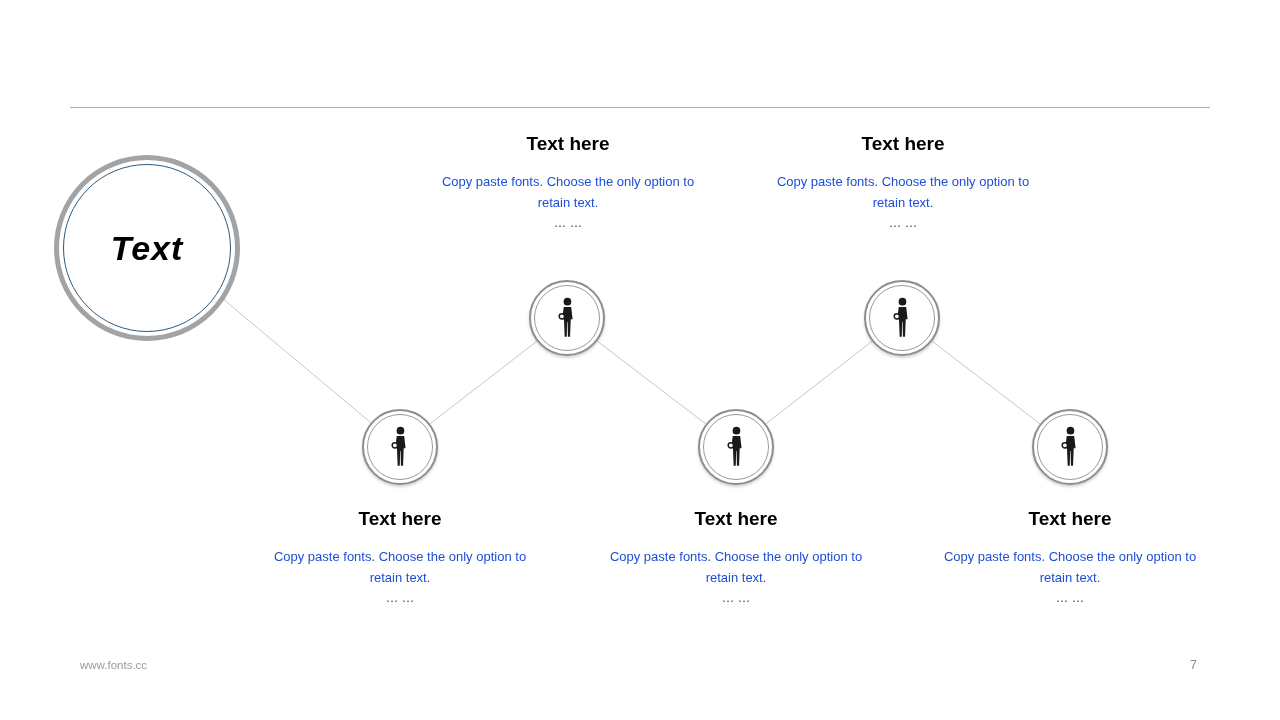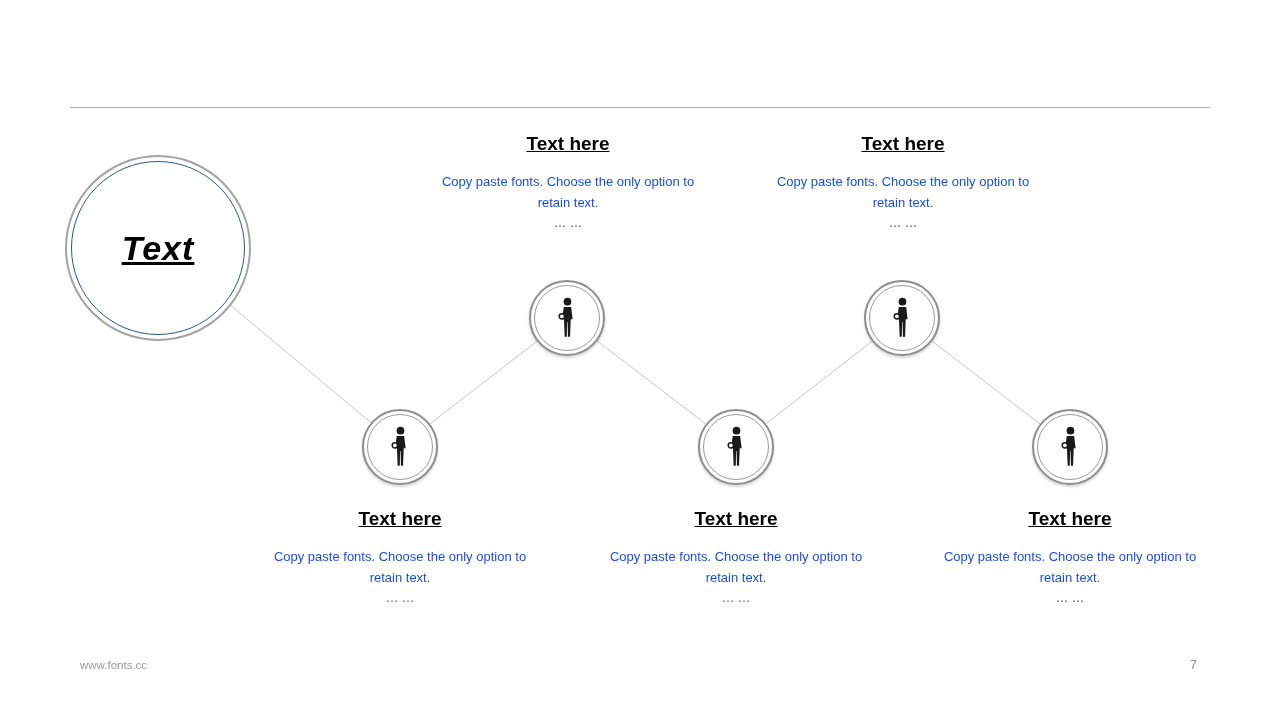--- a/index.html
+++ b/index.html
@@ -3,35 +3,35 @@
 <meta charset="utf-8">
 <style>
   * { margin:0; padding:0; box-sizing:border-box; }
   html, body { width:1280px; height:720px; background:#ffffff; font-family:"Liberation Sans", sans-serif; }
   .slide { position:relative; width:1280px; height:720px; background:#ffffff; overflow:hidden; }
 
   .top-rule { position:absolute; left:70px; top:107px; width:1140px; height:1px; background:#ababab; }
 
   .connector-svg { position:absolute; left:0; top:0; width:1280px; height:720px; pointer-events:none; }
 
-  .hub-circle { position:absolute; left:65px; top:155px; width:186px; height:186px;
-    border-radius:50%; border:2px solid #a3a3a3; background:#ffffff;
-    display:flex; align-items:center; justify-content:center;text-decoration:underline; }
+  .hub-circle { position:absolute; left:54px; top:155px; width:186px; height:186px;
+    border-radius:50%; border:5px solid #a3a3a3; background:#ffffff;
+    display:flex; align-items:center; justify-content:center; }
   .hub-circle::before { content:""; position:absolute; inset:4px; border:1px solid #2a5a80; border-radius:50%; }
   .hub-label { font-size:34px; font-weight:bold; font-style:italic; color:#000000; letter-spacing:1px; }
 
   .node { position:absolute; width:76px; height:76px; border-radius:50%;
     border:2px solid #8e8e8e; background:#ffffff;
     display:flex; align-items:center; justify-content:center;
     box-shadow:0 2px 3px rgba(0,0,0,0.18); }
   .node::before { content:""; position:absolute; inset:3px; border:1px solid #9a9a9a; border-radius:50%; }
   .node svg { position:relative; }
 
   .text-block { position:absolute; width:260px; text-align:center; }
-  .text-block .tb-title { font-size:19px; font-weight:bold; color:#000000; margin-bottom:16px;text-decoration:underline; }
+  .text-block .tb-title { font-size:19px; font-weight:bold; color:#000000; margin-bottom:16px; }
   .text-block .tb-body { font-size:13px; color:#1d4ed8; line-height:21px; }
   .text-block .tb-ellipsis { font-size:12.5px; color:#3d3d3d; line-height:21px; }
 
   .footer-url { position:absolute; left:80px; top:659px; font-size:11.5px; color:#9a9a9a; }
   .page-num  { position:absolute; left:1190px; top:658px; font-size:12.5px; color:#8a8a8a; }
 
   
   #tb-0 { left:438px; top:133px; }
   #tb-1 { left:773px; top:133px; }
   #tb-2 { left:270px; top:508px; }

